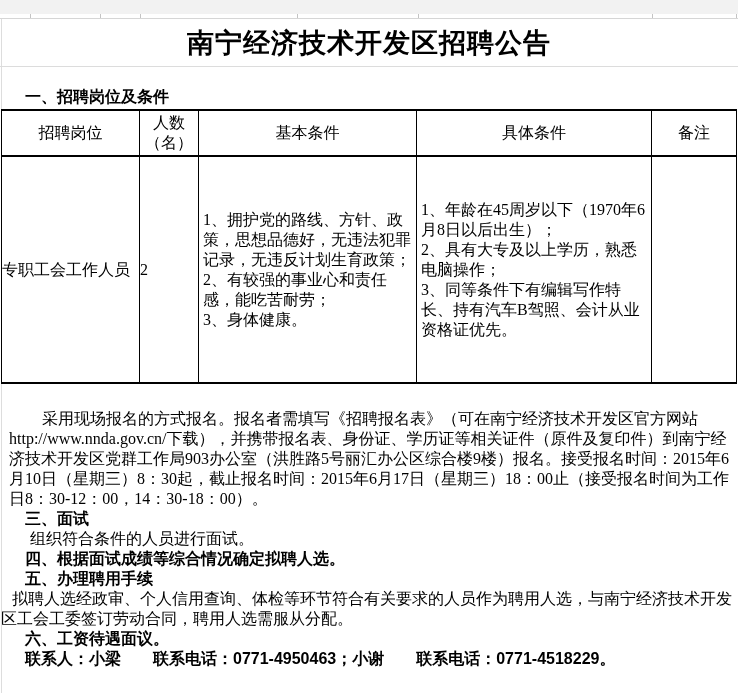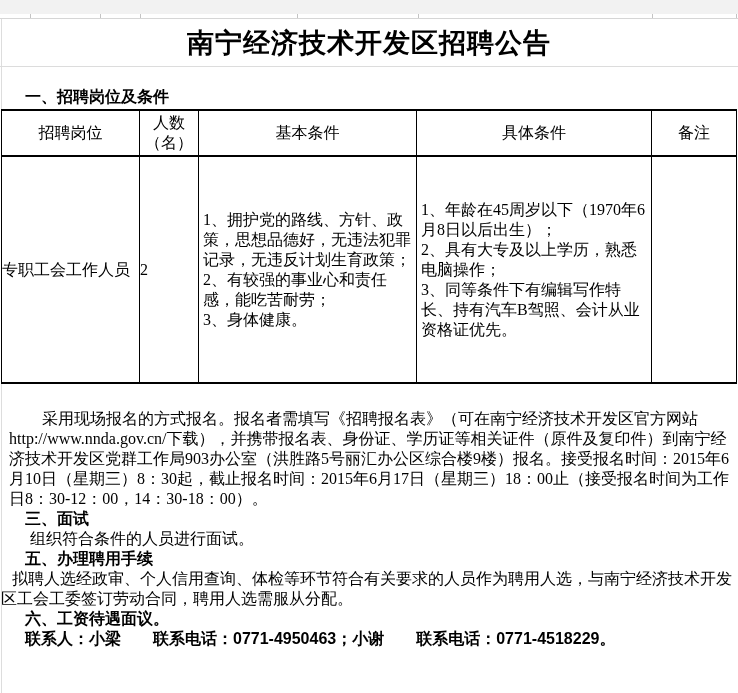--- a/index.html
+++ b/index.html
@@ -122,20 +122,21 @@
       </tr>
     </tbody>
   </table>
 
   <div class="sections">
     <p class="indent-2em">采用现场报名的方式报名。报名者需填写《招聘报名表》（可在南宁经济技术开发区官方网站http://www.nnda.gov.cn/下载），并携带报名表、身份证、学历证等相关证件（原件及复印件）到南宁经济技术开发区党群工作局903办公室（洪胜路5号丽汇办公区综合楼9楼）报名。接受报名时间：2015年6月10日（星期三）8：30起，截止报名时间：2015年6月17日（星期三）18：00止（接受报名时间为工作日8：30-12：00，14：30-18：00）。</p>
 
     <div class="h bold-heading">三、面试</div>
     <p class="indent-line">组织符合条件的人员进行面试。</p>
 
+    <div class="h bold-heading">四、根据面试成绩等综合情况确定拟聘人选。</div>
 
     <div class="h bold-heading">五、办理聘用手续</div>
     <p class="indent-1ch">拟聘人选经政审、个人信用查询、体检等环节符合有关要求的人员作为聘用人选，与南宁经济技术开发区工会工委签订劳动合同，聘用人选需服从分配。</p>
 
     <div class="h bold-heading">六、工资待遇面议。</div>
 
 
     <div class="contact-line">联系人：小梁　　联系电话：0771-4950463；小谢　　联系电话：0771-4518229。</div>
   </div>
 

